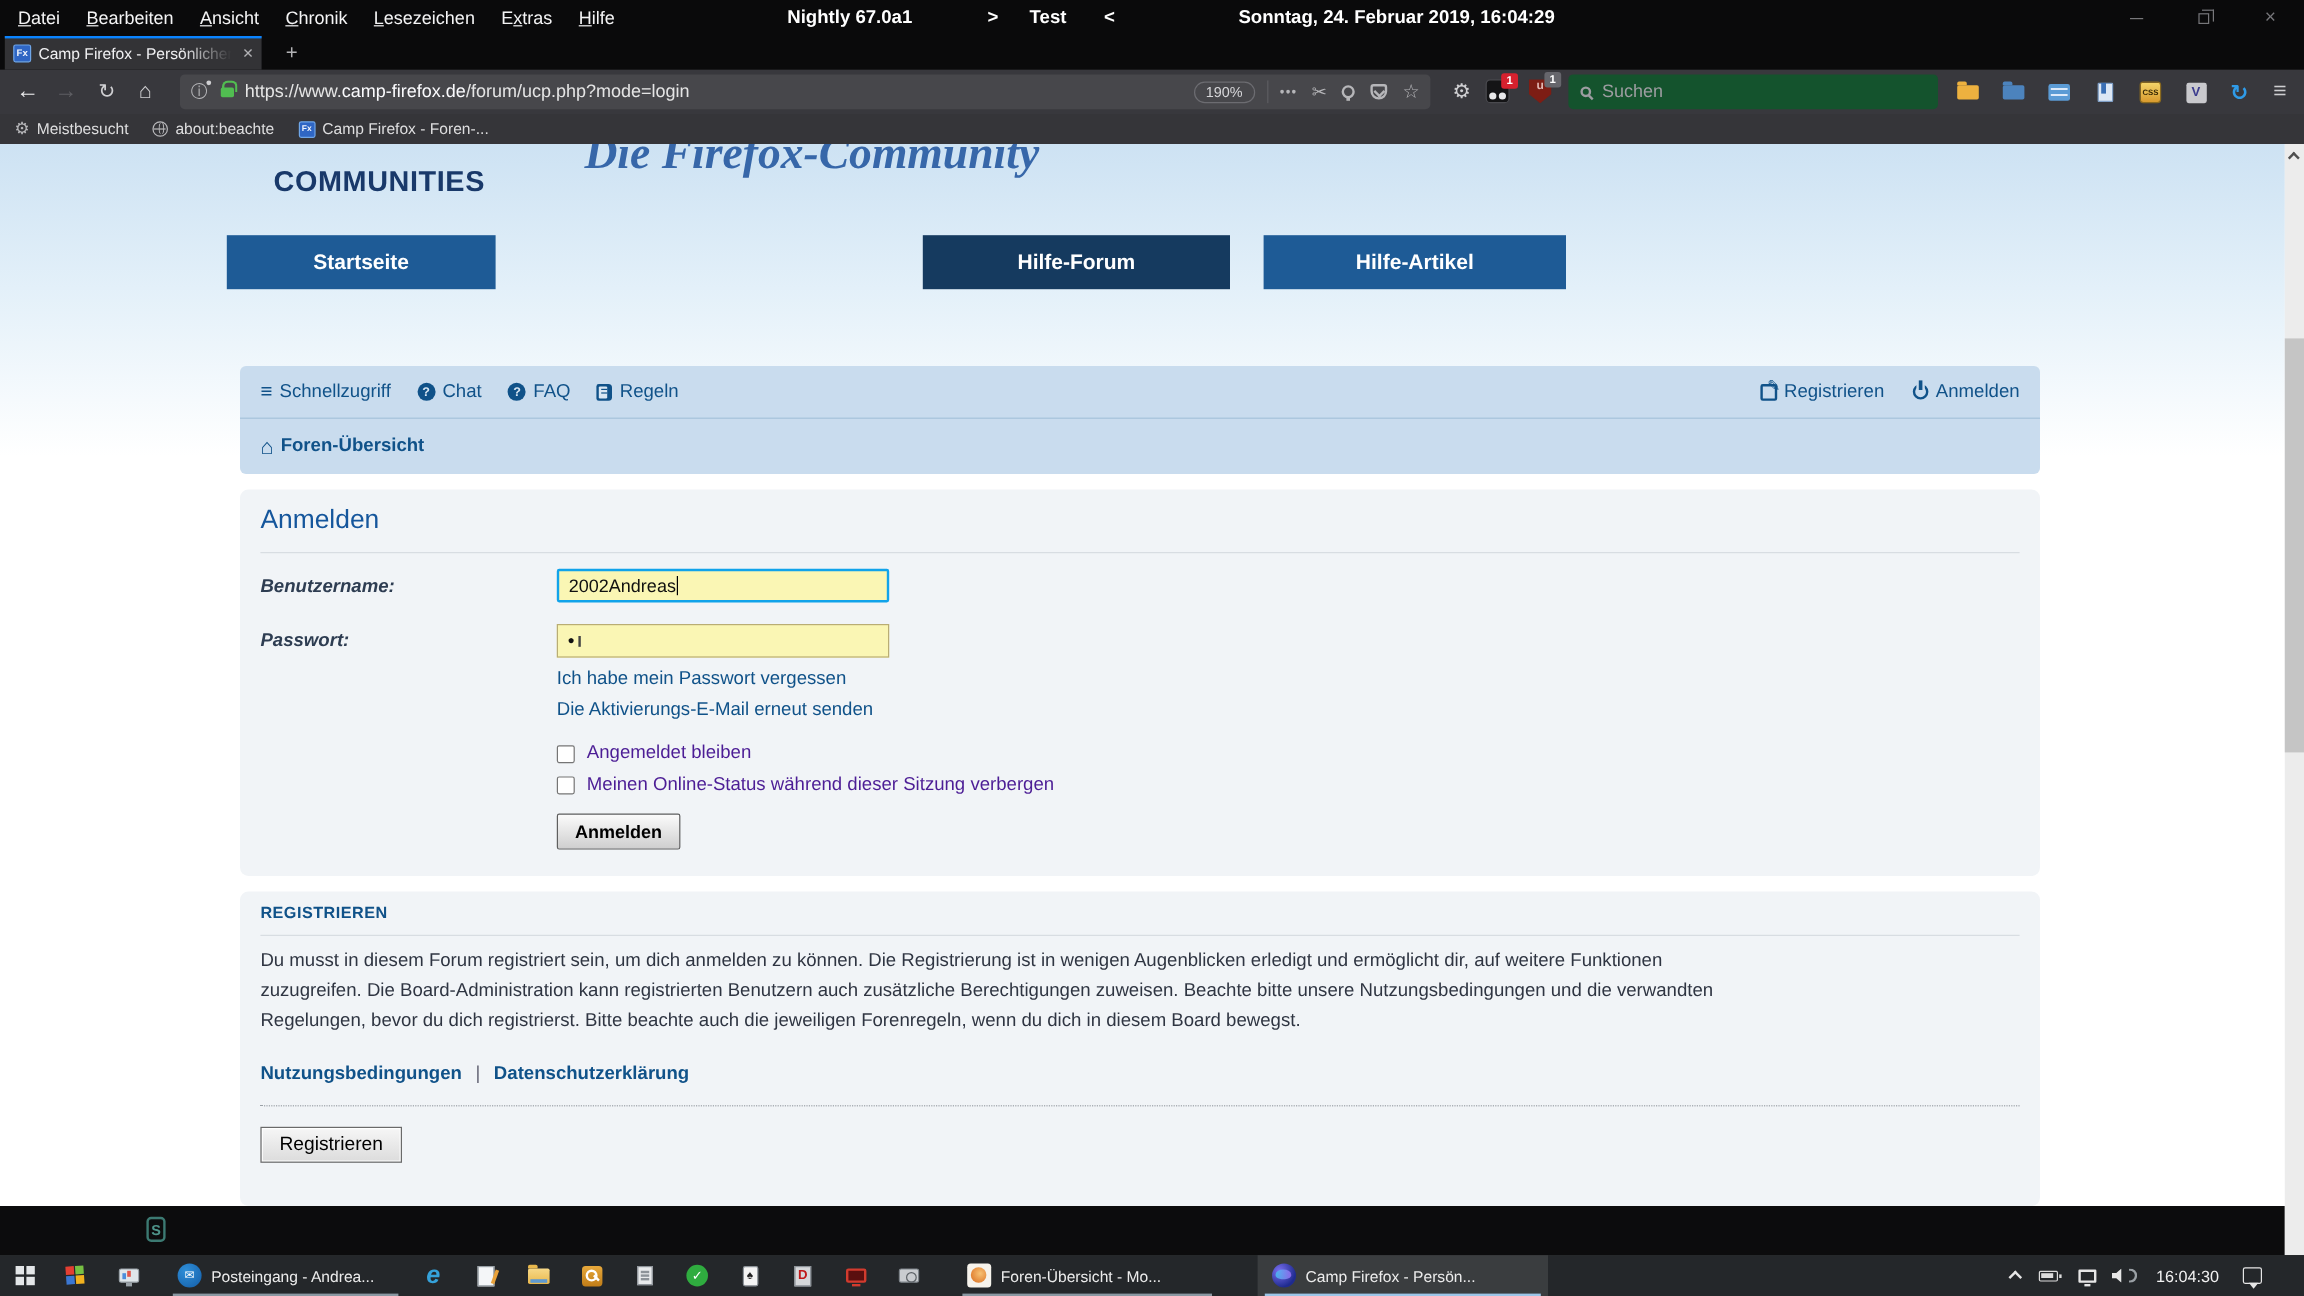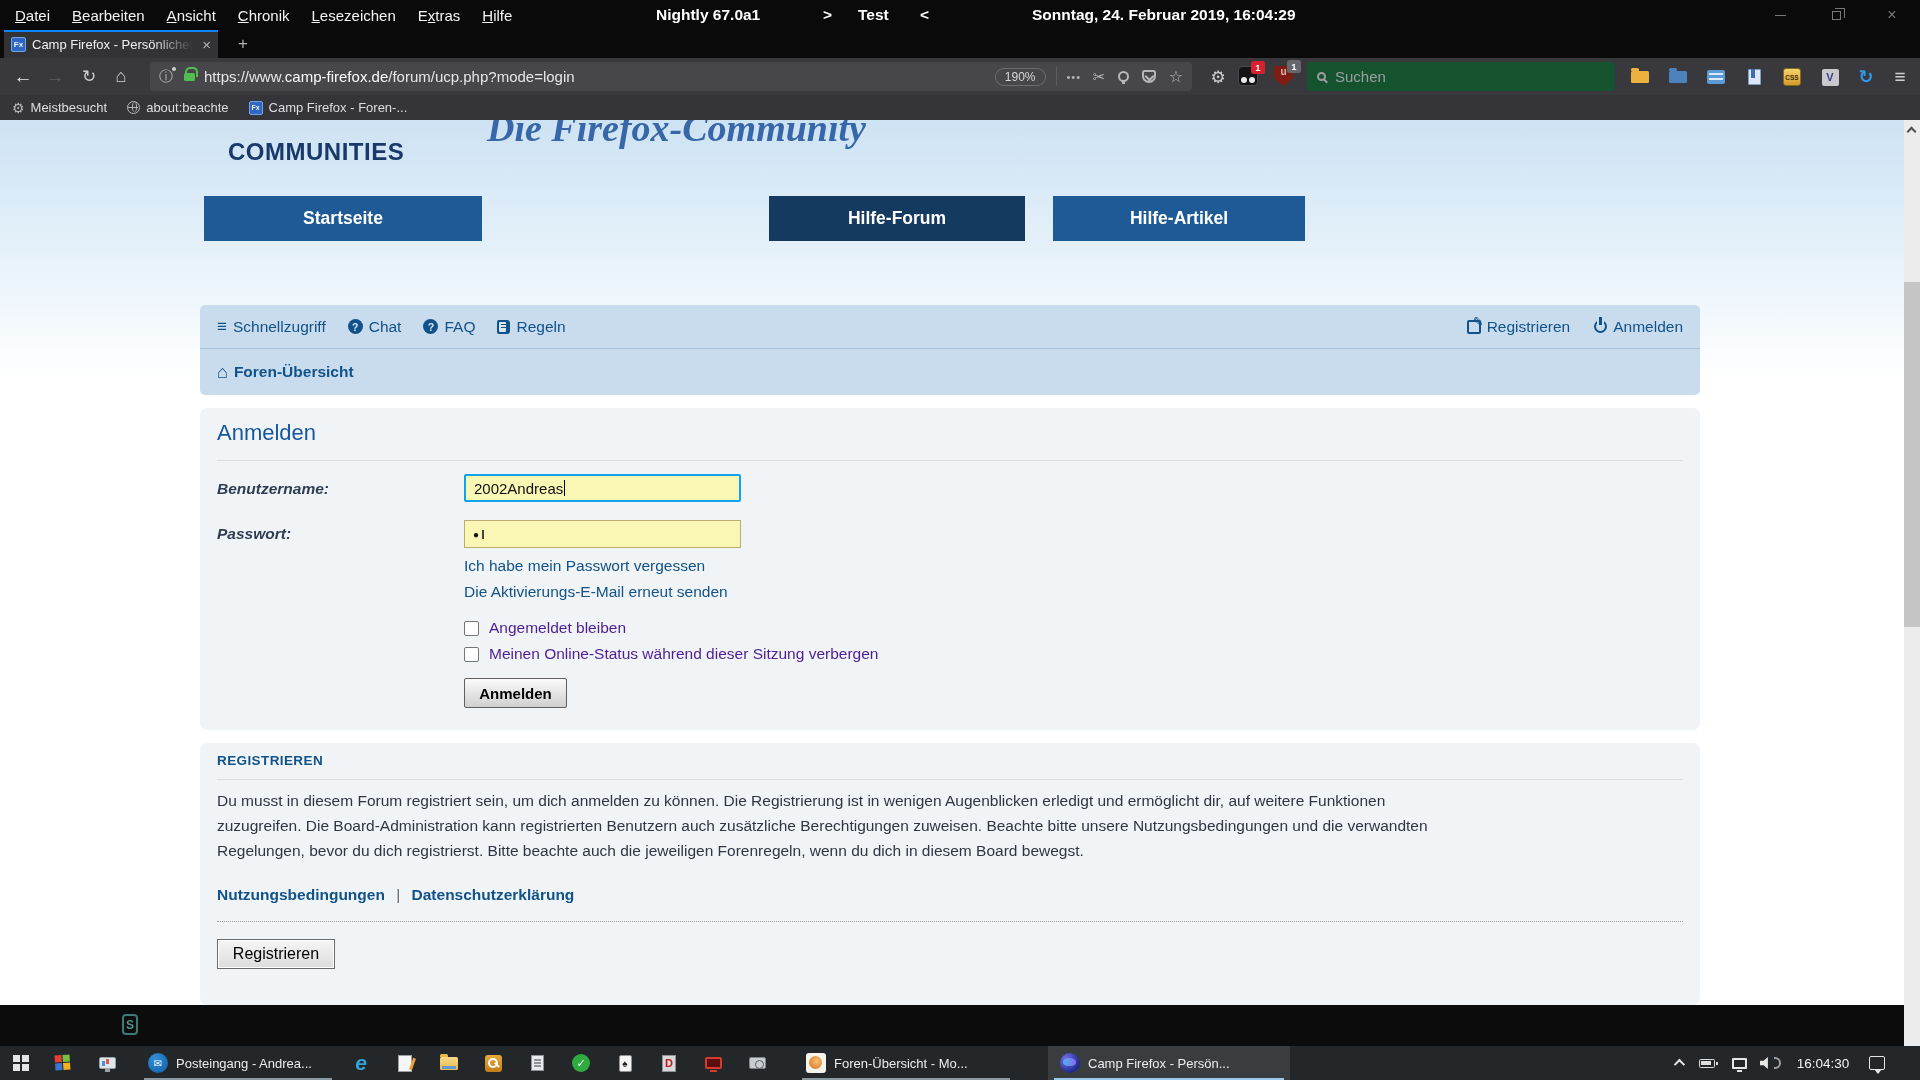--- a/index.html
+++ b/index.html
@@ -91,21 +91,21 @@
   .fx-mini { width:14px; height:14px; font-size:7px; }
 
   
   #content { position:absolute; left:0; top:120px; width:1920px; height:926px; background:#fff; overflow:hidden; }
   #content-sky { position:absolute; left:0; top:0; width:1904px; height:300px;
     background:linear-gradient(180deg,#cde2f3 0,#e3f0f9 120px,#ffffff 260px); }
   #site-tagline { position:absolute; left:455px; top:-14px; font-family:"Liberation Serif","DejaVu Serif",serif; font-style:italic; font-weight:bold; font-size:38px; color:#3767a9;margin-left:32px; }
   #site-logo { position:absolute; left:228px; top:18px; font-size:24px; font-weight:bold; color:#19396a; letter-spacing:0.5px; }
   .site-navbtn { position:absolute; top:76px; height:45px; background:#1e5b96; color:#fff; font-weight:bold; font-size:17.5px; display:flex; align-items:center; justify-content:center; }
   .site-navbtn.active { background:#153a5f; }
-  #navbtn-0 { left:204px; width:278px; } #navbtn-1 { left:485px; width:256px; }
+  #navbtn-0 { left:189px; width:224px; } #navbtn-1 { left:485px; width:256px; }
   #navbtn-2 { left:769px; width:256px; } #navbtn-3 { left:1053px; width:252px; }
 
   
   #forumnav { position:absolute; left:200px; top:185px; width:1500px; height:90px; background:#c9dcee; border-radius:5px; color:#105289; }
   #forumnav-row1 { height:44px; display:flex; align-items:center; padding:0 17px; border-bottom:1px solid #a5c2da; }
   #forumnav-row2 { height:45px; display:flex; align-items:center; padding:0 17px; }
   .fnav-item { display:flex; align-items:center; margin-right:22px; font-size:15.5px; color:#105289; }
   .fnav-right { margin-right:0; margin-left:24px; }
   #fnav-spacer { flex:1; }
   .fnav-ico { margin-right:6px; display:inline-flex; align-items:center; justify-content:center; }

